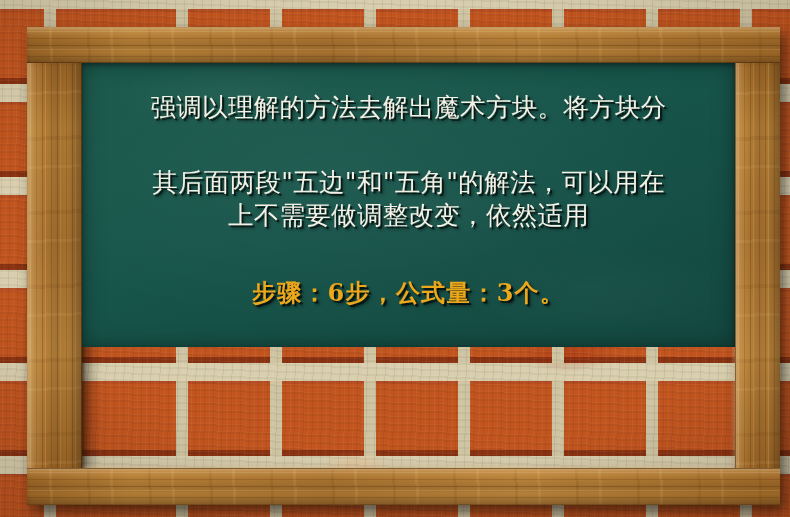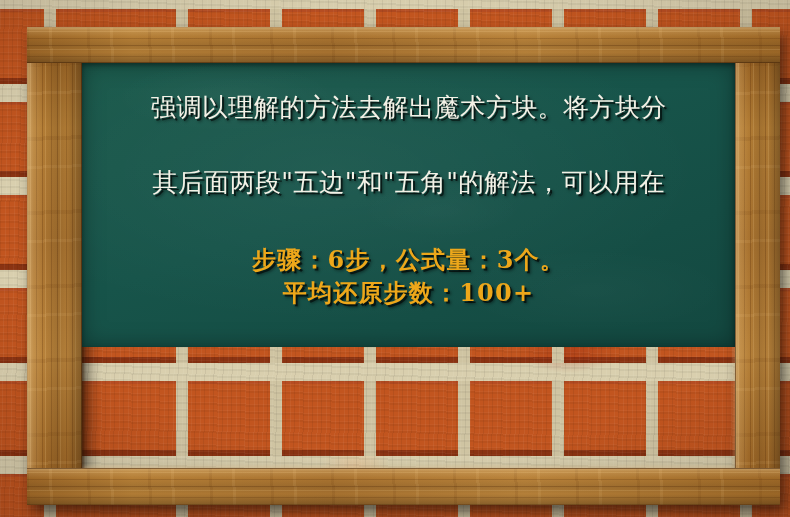--- a/index.html
+++ b/index.html
@@ -237,20 +237,21 @@
   }
   .gold-text .line {
     color: #eda71a;
     font-size: 24px;
     line-height: 33px;
     font-weight: bold;
     letter-spacing: 1.2px;
     text-shadow:
        2px 2px 0   rgba(0,0,0,.62),
        3px 3px 3px rgba(0,0,0,.45);
+    margin-top: 18px;
   }
 </style>
 </head>
 <body>
 
 <div id="scene">
 
   <div id="brick-wall">
     <div id="brick-joints"></div>
     <div id="brick-grain"></div>
@@ -273,23 +274,23 @@
     <div id="chalk-dust"></div>
 
     <div id="board-text">
 
       <div id="para-1" class="para white-text">
         <span class="line">强调以理解的方法去解出魔术方块。将方块分</span>
       </div>
 
       <div id="para-2" class="para white-text">
         <span class="line">其后面两段"五边"和"五角"的解法，可以用在</span>
+        <span class="line">上不需要做调整改变，依然适用</span>
       </div>
 
       <div class="para gold-text">
         <span class="line">步骤：6步，公式量：3个。</span>
-        <span class="line">平均还原步数：100+</span>
       </div>
 
     </div>
   </div>
 
 </div>
 
 </body></html>

